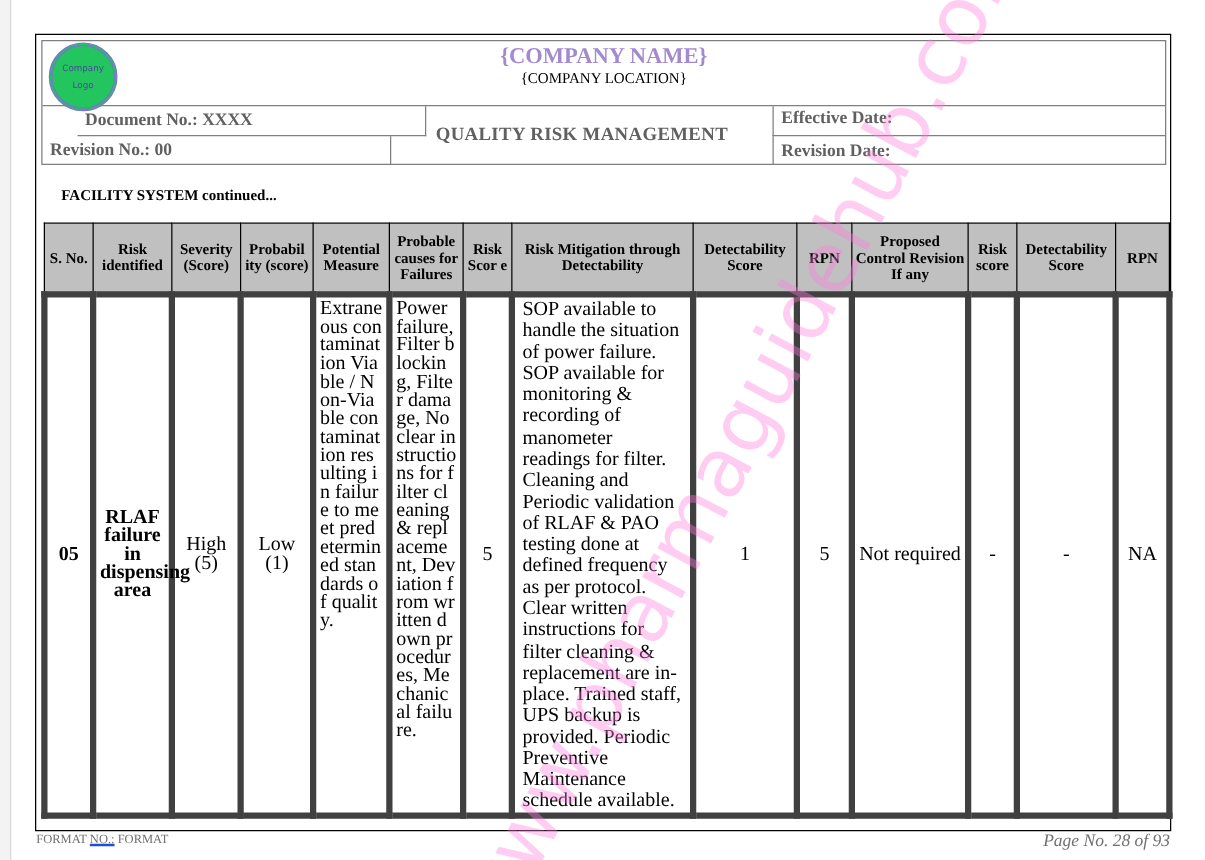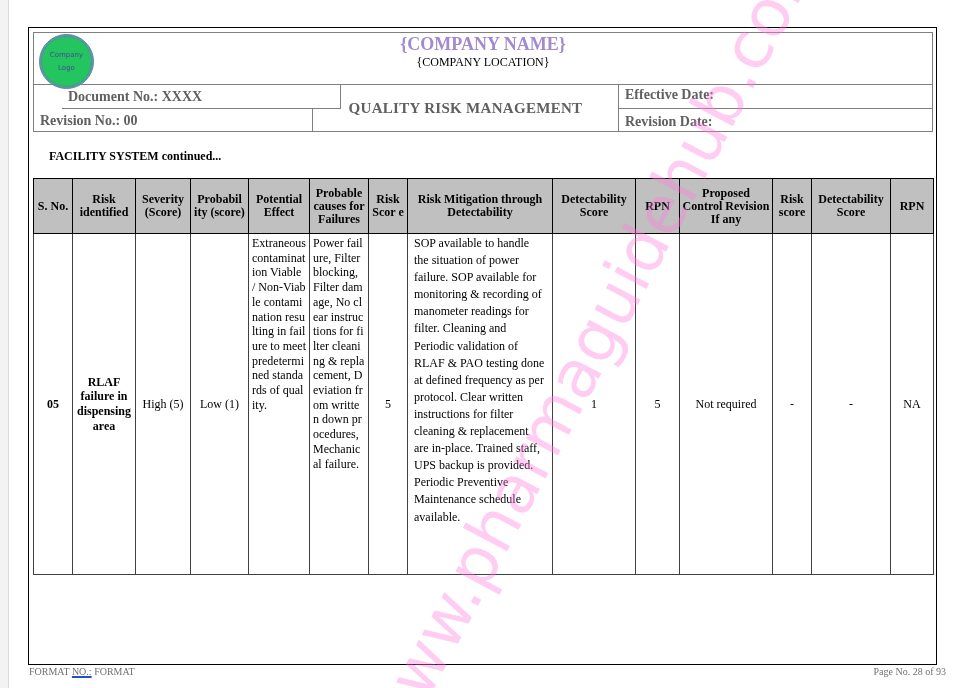--- a/index.html
+++ b/index.html
@@ -15,29 +15,29 @@
   .hdr-cell { position:absolute; font-weight:bold; color:#606060; font-size:14px; box-sizing:border-box; }
   .doc-no { left:0; top:52px; width:279px; height:24px; border-bottom:1px solid #7f7f7f; border-right:1px solid #7f7f7f; padding:4px 6px;margin-left:28px; }
   .rev-no { left:0; top:76px; width:279px; height:23px; border-right:1px solid #7f7f7f; padding:4px 6px; }
   .qrm { left:279px; top:52px; width:305px; height:47px; text-align:center; padding-top:15px; font-size:15px; letter-spacing:0.3px; }
   .eff { left:584px; top:52px; width:314px; height:24px; border-bottom:1px solid #7f7f7f; border-left:1px solid #7f7f7f; padding:2px 6px; }
   .revd { left:584px; top:76px; width:314px; height:23px; border-left:1px solid #7f7f7f; padding:5px 6px; }
   .section-title { position:absolute; left:49px; top:149px; font-size:12px; font-weight:bold; }
   
   table.qrm-table { position:absolute; left:33px; top:178px; width:900px; border-collapse:collapse; table-layout:fixed; font-size:12px; }
   table.qrm-table th { background:#c0c0c0; border:1px solid #000; font-weight:bold; text-align:center; vertical-align:middle; height:54px; line-height:13px; padding:0 2px; font-size:12px; }
-  table.qrm-table td { border:1px solid #404040; height:338px; vertical-align:middle; text-align:center; padding:0 3px; line-height:14.7px; font-size:12px; }
+  table.qrm-table td { border:5px solid #404040; height:338px; vertical-align:middle; text-align:center; padding:0 3px; line-height:14.7px; font-size:16px; }
   table.qrm-table td.top { vertical-align:top; text-align:left; padding-top:2px; word-break:break-all; }
   table.qrm-table td.mit { vertical-align:top; text-align:left; padding:1px 6px; line-height:17.1px; word-break:normal; }
   td.bold { font-weight:bold; }
   td.np { vertical-align:middle; padding-bottom:30px; }
   
   .footer-left { position:absolute; left:29px; top:666px; font-size:10px; color:#707070; }
   .footer-left .ul { text-decoration:underline; text-decoration-color:#1f4fd0; text-decoration-thickness:2px; }
-  .footer-right { position:absolute; right:18px; top:666px; font-size:10px; color:#707070; }
+  .footer-right { position:absolute; right:28px; top:666px; font-size:14px; color:#707070;font-style:italic; }
   
   .watermark { position:absolute; left:180px; top:365px; transform-origin:center; transform:rotate(-62deg); font-family:"DejaVu Sans", sans-serif; font-size:66px; color:rgba(255,120,220,0.38); white-space:nowrap; pointer-events:none; width:760px; text-align:center; }
 </style>
 </head>
 <body>
 
 <div class="left-gutter"></div>
 <div class="page-border"></div>
 
 <div class="hdr">
@@ -74,21 +74,21 @@
       <col style="width:39px">
     <col style="width:79px">
       <col style="width:43px">
   </colgroup>
   <thead>
     <tr>
       <th>S. No.</th>
       <th>Risk identified</th>
       <th>Severity (Score)</th>
       <th>Probabil ity (score)</th>
-      <th>Potential Effect</th>
+      <th>Potential Measure</th>
       <th>Probable causes for Failures</th>
       <th>Risk Scor e</th>
       <th>Risk Mitigation through Detectability</th>
       <th>Detectability Score</th>
       <th>RPN</th>
       <th>Proposed Control Revision If any</th>
       <th>Risk score</th>
       <th>Detectability Score</th>
       <th>RPN</th>
     </tr>

